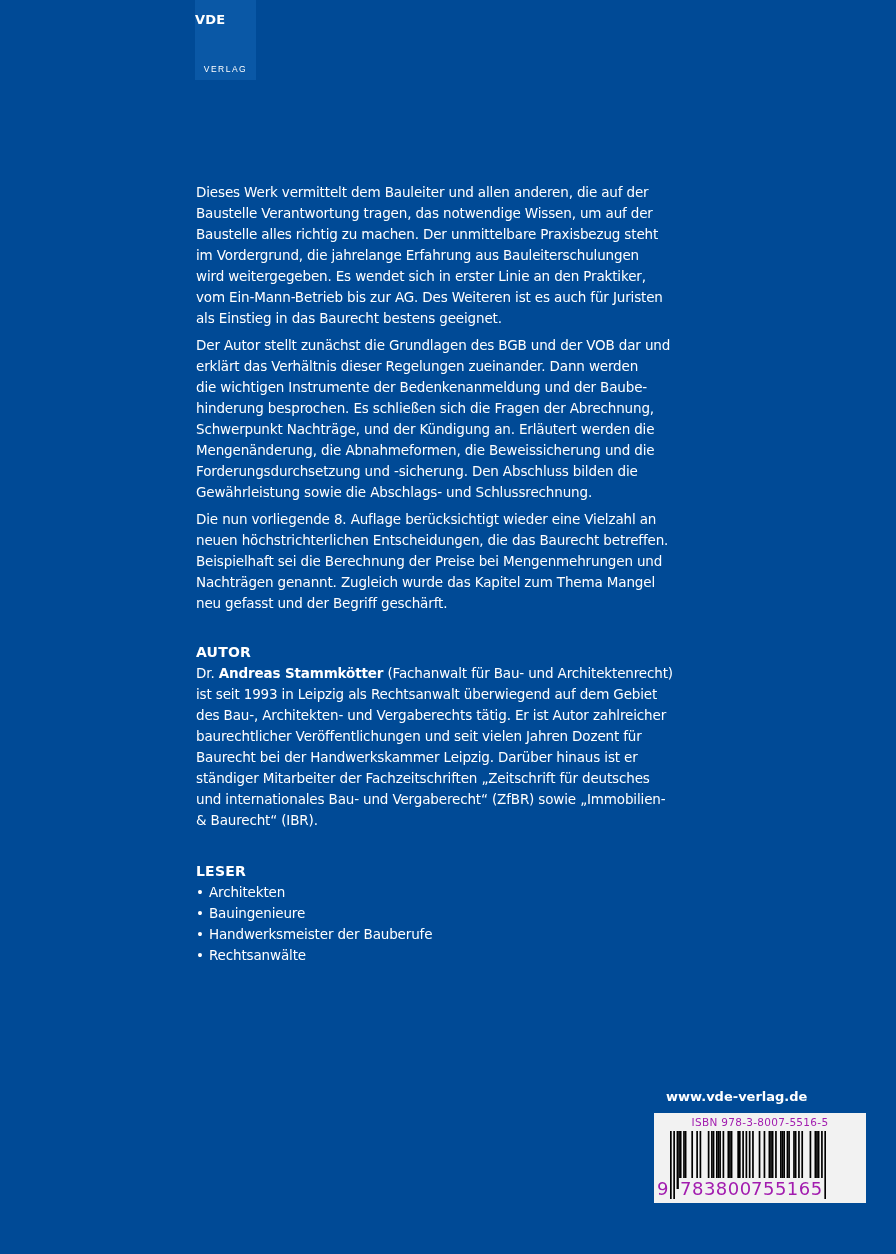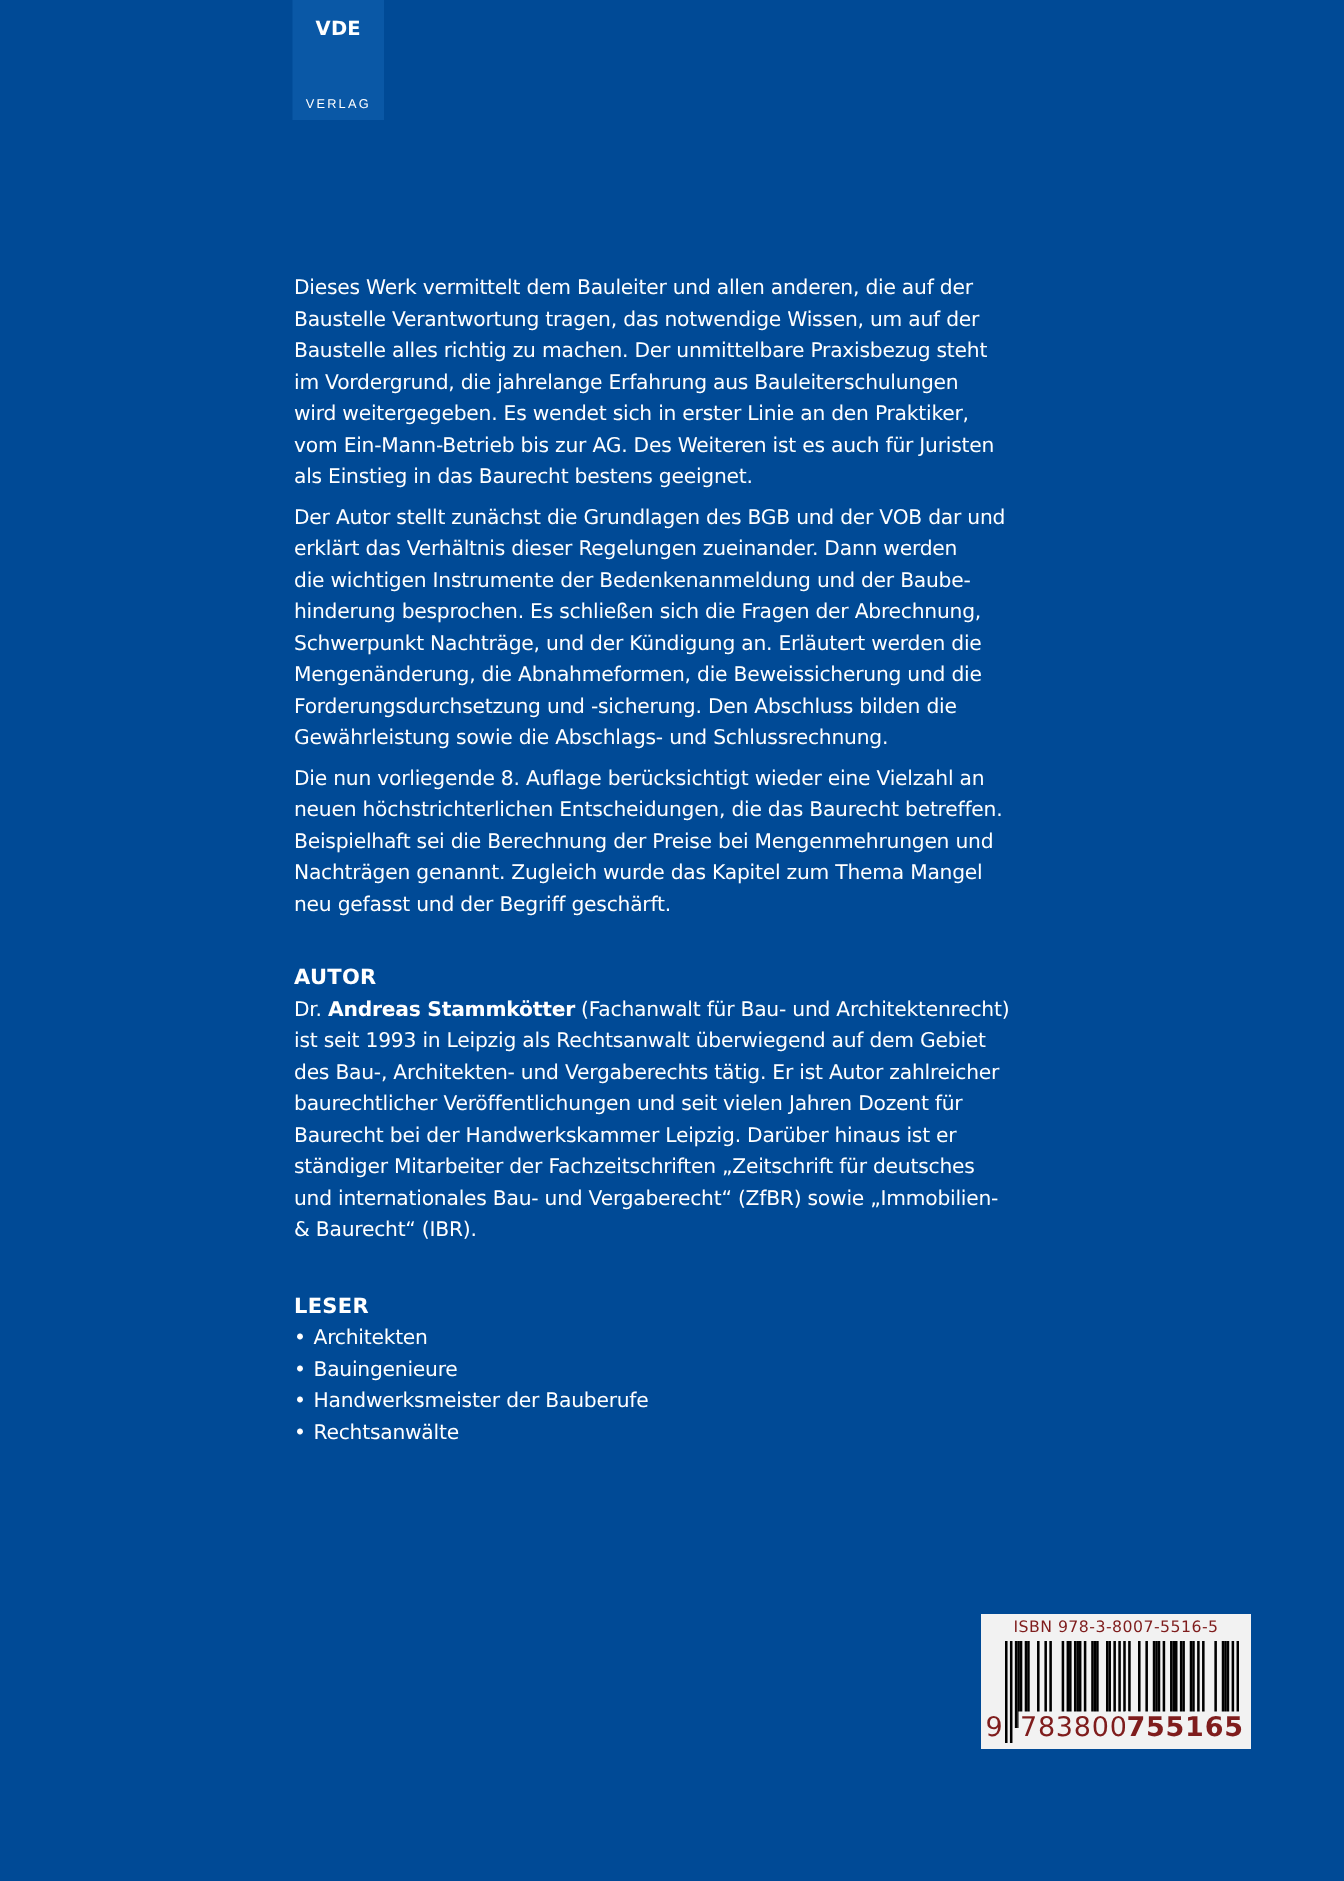--- a/index.html
+++ b/index.html
@@ -10,21 +10,21 @@
     font-family: "DejaVu Sans", sans-serif;
     color: #ffffff;
   }
   .logo {
     position: absolute; left: 195px; top: 0;
     width: 61px; height: 80px;
     background: #0a58a6;
   }
   .logo-vde {
     position: absolute; left: 0; right: 0; top: 12px;
-    text-align: center;
+    text-align: left;
     font-family: "DejaVu Sans", sans-serif;
     font-weight: bold; font-size: 13px; letter-spacing: 0.2px;
   }
   .logo-verlag {
     position: absolute; left: 0; right: 0; top: 64px;
     text-align: center;
     font-family: "Liberation Sans", sans-serif;
     font-size: 8.5px; letter-spacing: 1.5px;
   }
   .content {
@@ -53,42 +53,42 @@
     font-family: "DejaVu Sans", sans-serif;
     font-size: 13.5px; line-height: 21px; letter-spacing: -0.15px;
   }
   .bullet { display: inline-block; width: 13px; }
   .url {
     position: absolute; left: 666px; top: 1089px;
     font-family: "DejaVu Sans", sans-serif;
     font-weight: bold; font-size: 13px;
   }
   .barcode-box {
-    position: absolute; left: 654px; top: 1076px;
-    width: 180px; height: 90px;
+    position: absolute; left: 654px; top: 1113px;
+    width: 212px; height: 90px;
     background: #f2f2f2;
-    color: #7f1d1d;
+    color: #a21caf;
   }
   .isbn {
     position: absolute; left: 0; right: 0; top: 3px;
     text-align: center;
     font-family: "DejaVu Sans", sans-serif;
     font-size: 10.5px; letter-spacing: 0.3px;
   }
   .bars {
     position: absolute; left: 16px; top: 18px;
     width: 156px; height: 68px;
   }
   .ean-digits {
     position: absolute; left: 0; top: 63px; width: 180px; height: 26px;
     font-family: "DejaVu Sans", sans-serif; font-size: 18px;
   }
   .ean-first { position: absolute; left: 3px; top: 2px; }
   .ean-left { position: absolute; left: 25px; top: 2px; background: #f2f2f2; padding: 0 1px; letter-spacing: 0.5px; }
-  .ean-right { position: absolute; left: 96px; top: 2px; background: #f2f2f2; padding: 0 1px; letter-spacing: 0.5px; font-weight: bold; }
+  .ean-right { position: absolute; left: 96px; top: 2px; background: #f2f2f2; padding: 0 1px; letter-spacing: 0.5px; }
 </style>
 </head>
 <body>
 
 <div class="logo">
   <div class="logo-vde">VDE</div>
   <div class="logo-verlag">VERLAG</div>
 </div>
 
 <div class="content">

